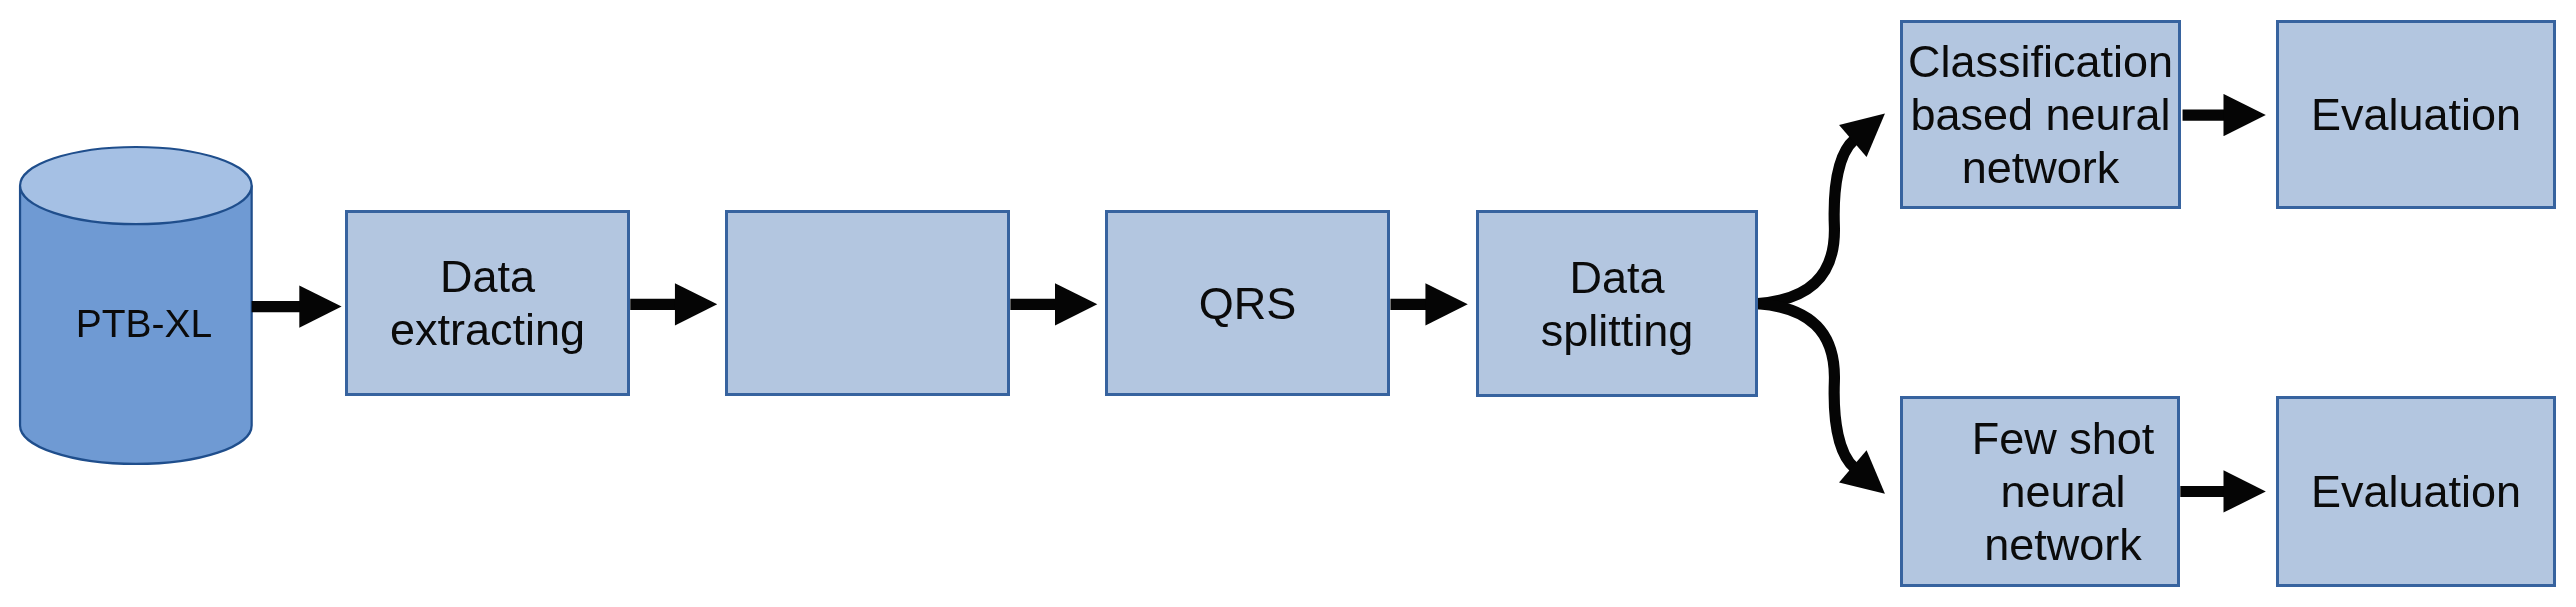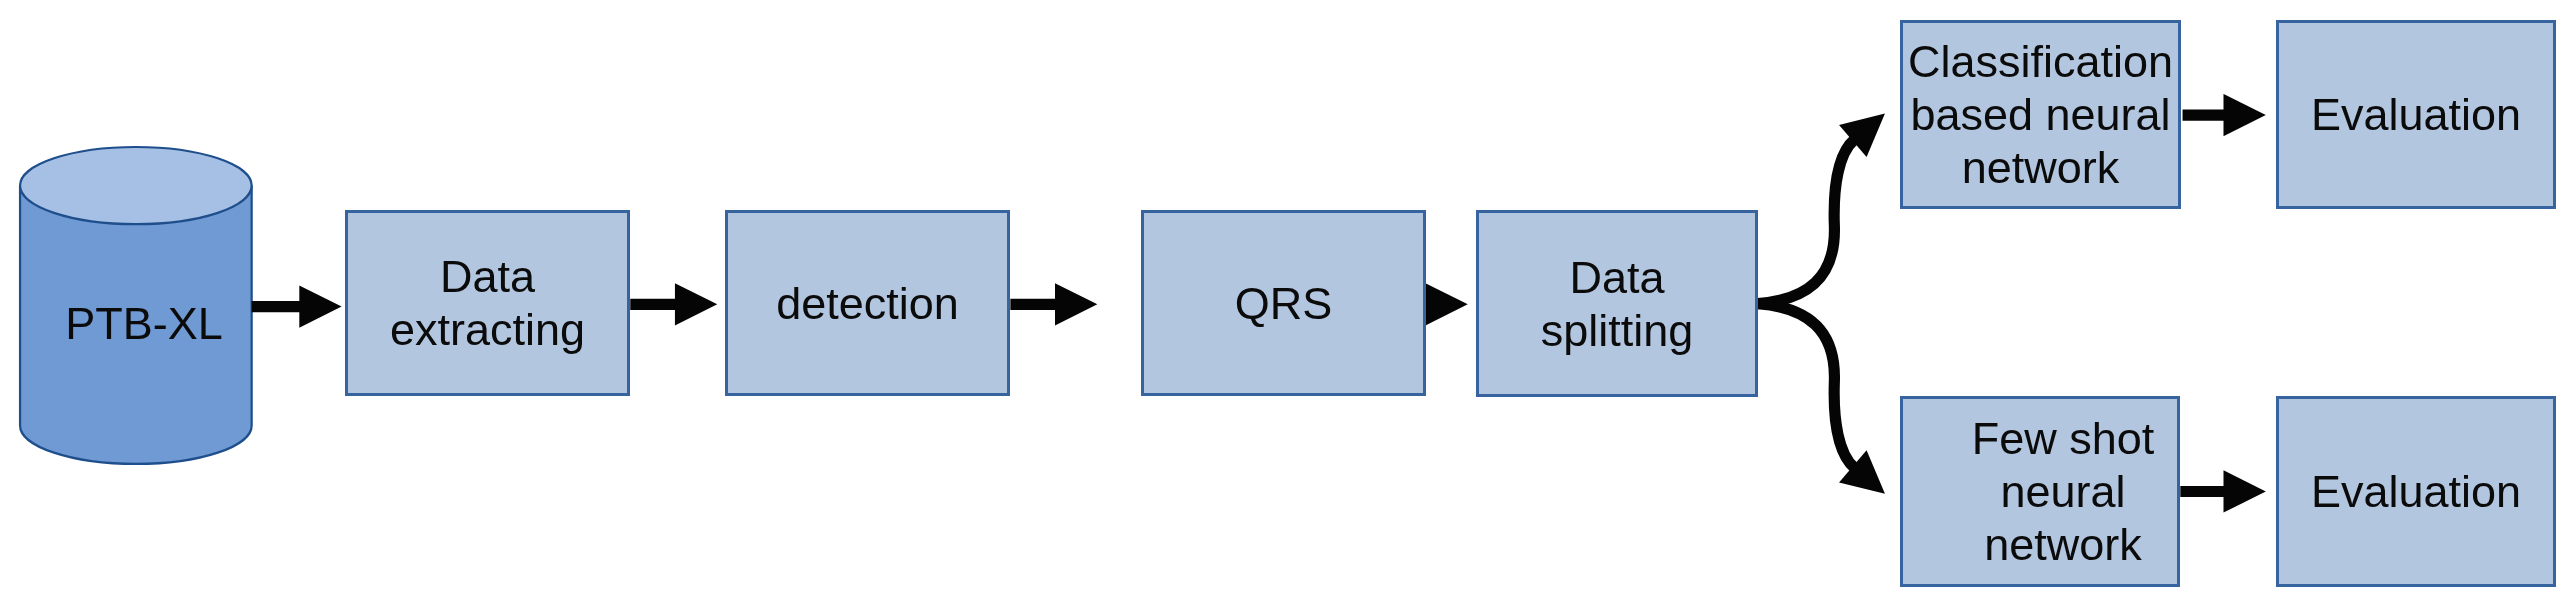--- a/index.html
+++ b/index.html
@@ -22,26 +22,26 @@
     background:var(--box_fill);
     border:3px solid var(--box_border);
     display:flex;flex-direction:column;
     align-items:center;justify-content:center;
     font-size:45px;line-height:53px;
     text-align:center;
   }
   .node .ln{white-space:nowrap;}
   .cyl-label{
     position:absolute;left:20px;top:300px;width:248px;
-    text-align:center;font-size:45px;line-height:48px;white-space:nowrap;
+    text-align:center;font-size:39px;line-height:48px;white-space:nowrap;
   }
   
   .n-filtering{left:345px;top:210px;width:285px;height:186px;}
   .n-rwave{left:725px;top:210px;width:285px;height:186px;}
-  .n-qrs{left:1105px;top:210px;width:285px;height:186px;margin-left:36px;}
+  .n-qrs{left:1105px;top:210px;width:285px;height:186px;}
   .n-splitting{left:1476px;top:210px;width:282px;height:187px;}
   .n-classification{left:1900px;top:20px;width:281px;height:189px;}
   .n-fewshot{left:1900px;top:396px;width:280px;height:191px;padding-left:46px;}
   .n-eval-top{left:2276px;top:20px;width:280px;height:189px;}
   .n-eval-bottom{left:2276px;top:396px;width:280px;height:191px;}
 </style>
 </head>
 <body>
 
 <div class="canvas">
@@ -70,21 +70,20 @@
   </svg>
 
   <div class="cyl-label">PTB-XL</div>
 
   <div class="node n-filtering">
     <div class="ln">Data</div>
     <div class="ln">extracting</div>
   </div>
 
   <div class="node n-rwave">
-    <div class="ln">detection</div>
   </div>
 
   <div class="node n-qrs">
     <div class="ln">QRS</div>
   </div>
 
   <div class="node n-splitting">
     <div class="ln">Data</div>
     <div class="ln">splitting</div>
   </div>

